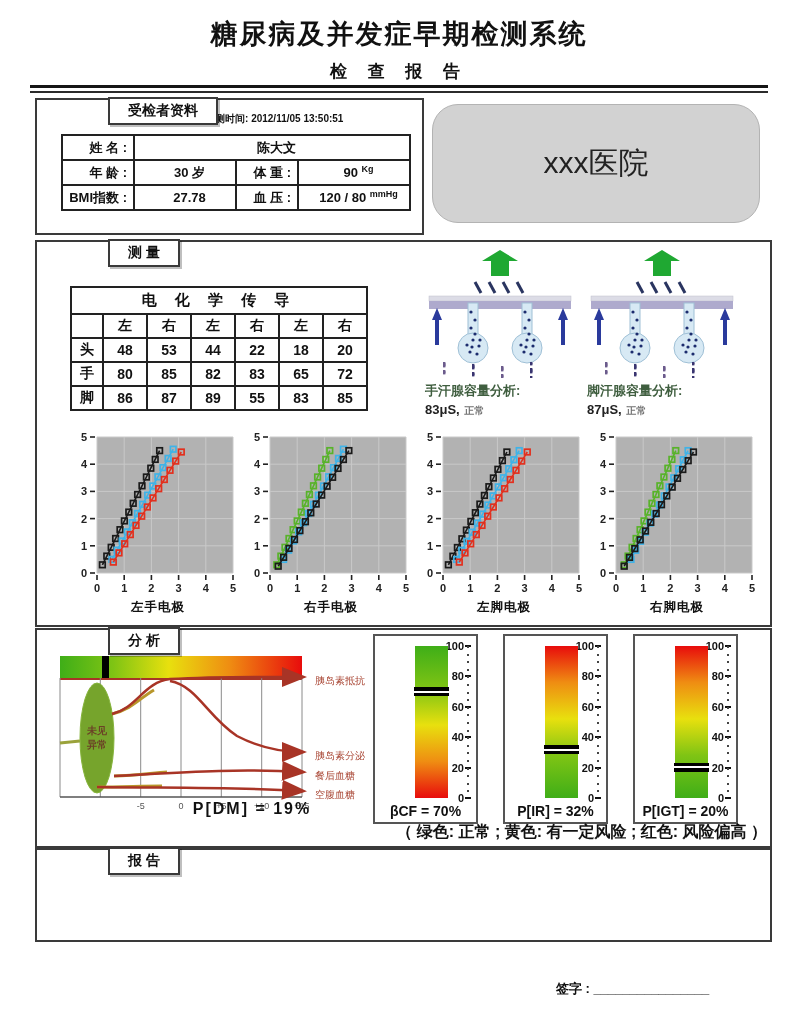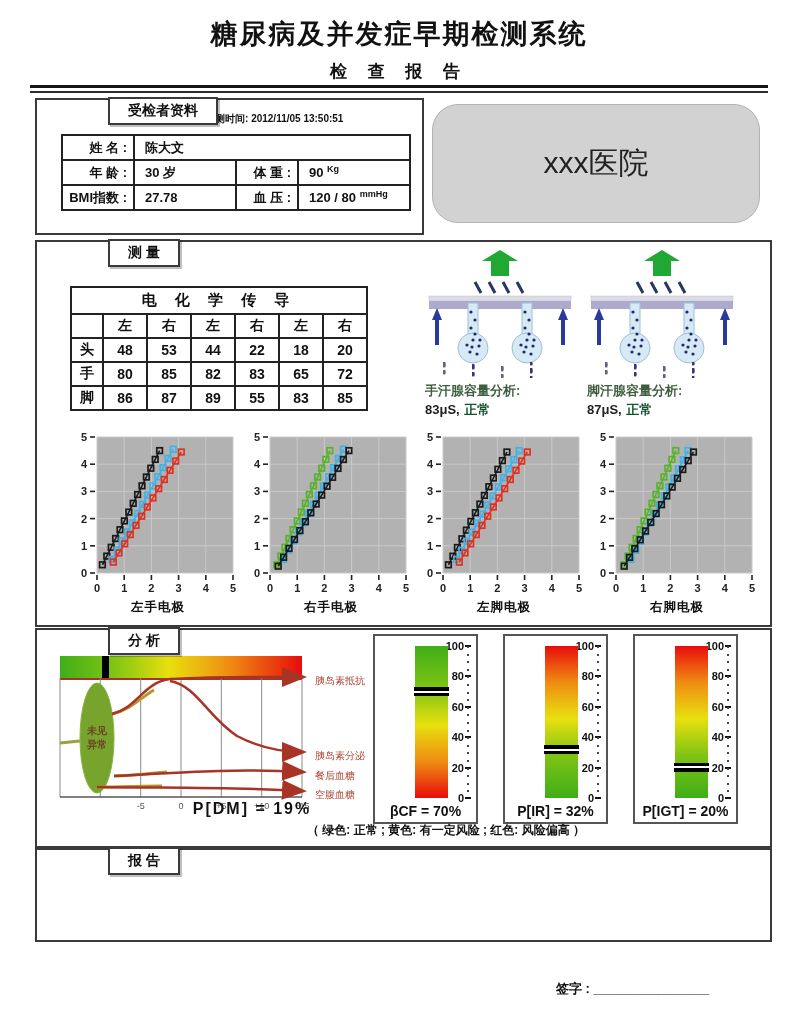--- a/index.html
+++ b/index.html
@@ -17,37 +17,37 @@
   .tab{position:absolute;top:-3px;left:27px;background:#fff;border:2px solid #3a3a3a;
        padding:3px 18px;font-size:14px;font-weight:bold;box-shadow:2px 2px 0 rgba(0,0,0,.25);
        white-space:nowrap;z-index:3;margin-left:44px;}
 
   
   .sec-patient{left:35px;top:98px;width:385px;height:133px;}
   .testtime{position:absolute;left:168px;top:12px;font-size:10px;font-weight:bold;white-space:nowrap;}
   .ptable{position:absolute;left:24px;top:34px;border-collapse:collapse;table-layout:fixed;width:348px;}
   .ptable td{border:2px solid #222;height:21px;font-size:13px;font-weight:bold;white-space:nowrap;overflow:hidden;}
   .ptable .lbl{text-align:right;padding-right:6px;}
-  .ptable .val{text-align:left;padding-left:10px;}
+  .ptable .val{text-align:center;padding-left:10px;}
   .unit{font-size:9px;vertical-align:super;font-weight:bold;}
   .hospital{position:absolute;left:432px;top:104px;width:326px;height:117px;background:#d2d2d2;
             border:1px solid #b3b3b3;border-radius:26px;display:flex;align-items:center;
             justify-content:center;font-size:30px;color:#222;}
 
   
   .sec-measure{left:35px;top:240px;width:733px;height:383px;}
   .ect{position:absolute;left:33px;top:44px;border-collapse:collapse;table-layout:fixed;width:296px;}
   .ect td{border:2px solid #222;text-align:center;font-weight:bold;font-size:14px;height:20px;}
   .ect .t-title td{font-size:15px;letter-spacing:7px;height:23px;}
   .ect .rowlbl{font-size:14px;}
   .sweat{position:absolute;top:8px;width:158px;}
   .sweat-fig{width:150px;height:128px;}
   .sweat-label{font-size:13px;font-weight:bold;color:#3f5e3f;margin-top:4px;white-space:nowrap;}
   .sweat-val{font-size:13px;font-weight:bold;color:#222;}
-  .sweat-status{font-size:13px;font-weight:bold;color:#14532d;}
+  .sweat-status{font-size:10px;font-weight:bold;color:#737373;}
   .echart{position:absolute;top:190px;width:170px;}
   .clabel{text-align:center;font-size:12.5px;font-weight:bold;margin-top:1px;letter-spacing:1px;}
 
   
   .sec-analysis{left:35px;top:628px;width:733px;height:216px;}
   .acontainer{position:absolute;left:15px;top:26px;width:340px;height:165px;}
   .hgrad{position:absolute;height:22px;
          background:linear-gradient(90deg,#3fae18 0%,#7fc414 22%,#e8e00e 45%,#ef8d12 70%,#e80c0c 100%);
          border-bottom:2px solid #a83426;}
   .hmarker{position:absolute;top:0;width:7px;height:22px;background:#000;}
@@ -56,22 +56,22 @@
        font-size:16px;font-weight:bold;letter-spacing:2px;}
   .gaugebox{position:absolute;top:4px;width:101px;height:186px;border:2px solid #555;background:#fff;}
   .gtick-label{position:absolute;right:12px;font-size:11px;font-weight:bold;color:#111;}
   .gtick-dash{position:absolute;right:5px;width:6px;height:2px;background:#111;}
   .gminor{position:absolute;right:7px;width:2px;
           background:repeating-linear-gradient(180deg,#444 0 2px,transparent 2px 7.6px);}
   .gbar{position:absolute;}
   .gmarker{position:absolute;left:-1px;right:-1px;height:9px;
            background:linear-gradient(180deg,#000 0 3.5px,#fff 3.5px 5.5px,#000 5.5px 9px);}
   .gvalue{position:absolute;bottom:3px;left:0;right:0;text-align:center;font-size:14px;font-weight:bold;}
-  .legend{position:absolute;left:270px;top:192px;width:460px;text-align:left;
-          font-size:12px;font-weight:bold;}
+  .legend{position:absolute;left:270px;top:192px;width:460px;text-align:right;
+          font-size:16px;font-weight:bold;}
 
   
   .sec-report{left:35px;top:848px;width:733px;height:90px;}
   .rlines{position:absolute;left:148px;top:10px;width:575px;font-size:12px;line-height:19px;color:#222;}
 
   .footerbar{position:absolute;left:30px;top:940px;width:738px;height:25px;
              border-top:2px solid #333;border-bottom:3px solid #333;font-size:13px;}
   .footerbar .f-left{position:absolute;left:8px;top:4px;}
   .footerbar .f-center{position:absolute;left:0;right:0;top:4px;text-align:center;}
   .footerbar .f-right{position:absolute;right:8px;top:4px;}

